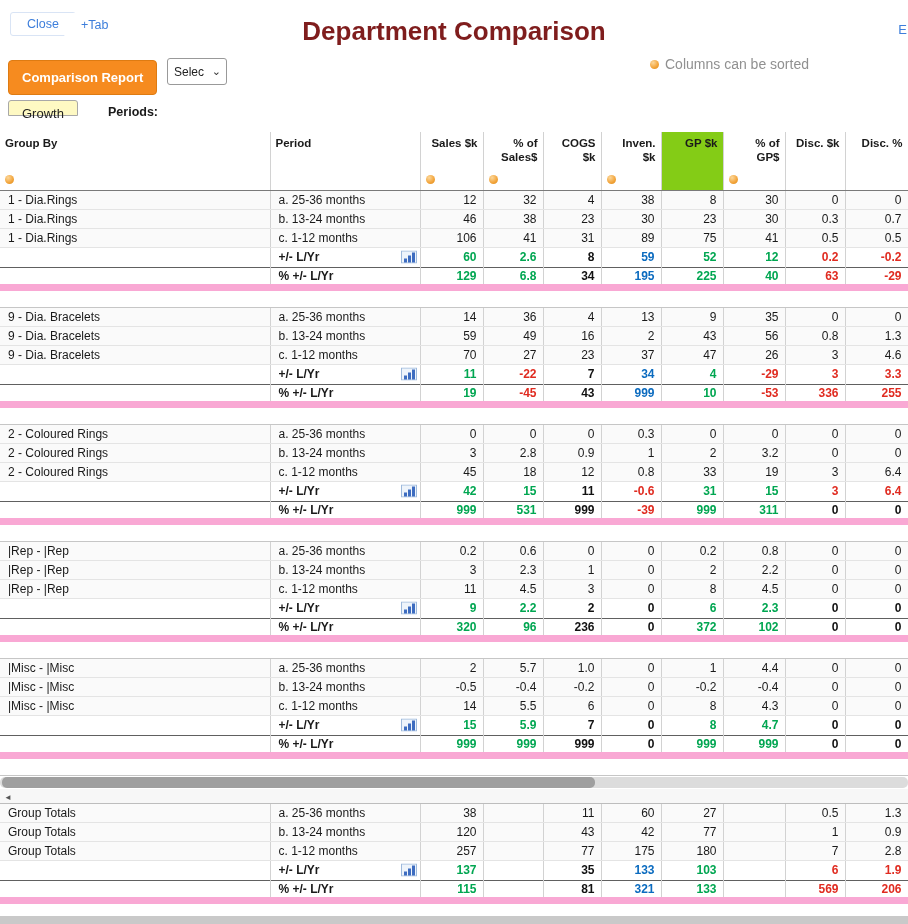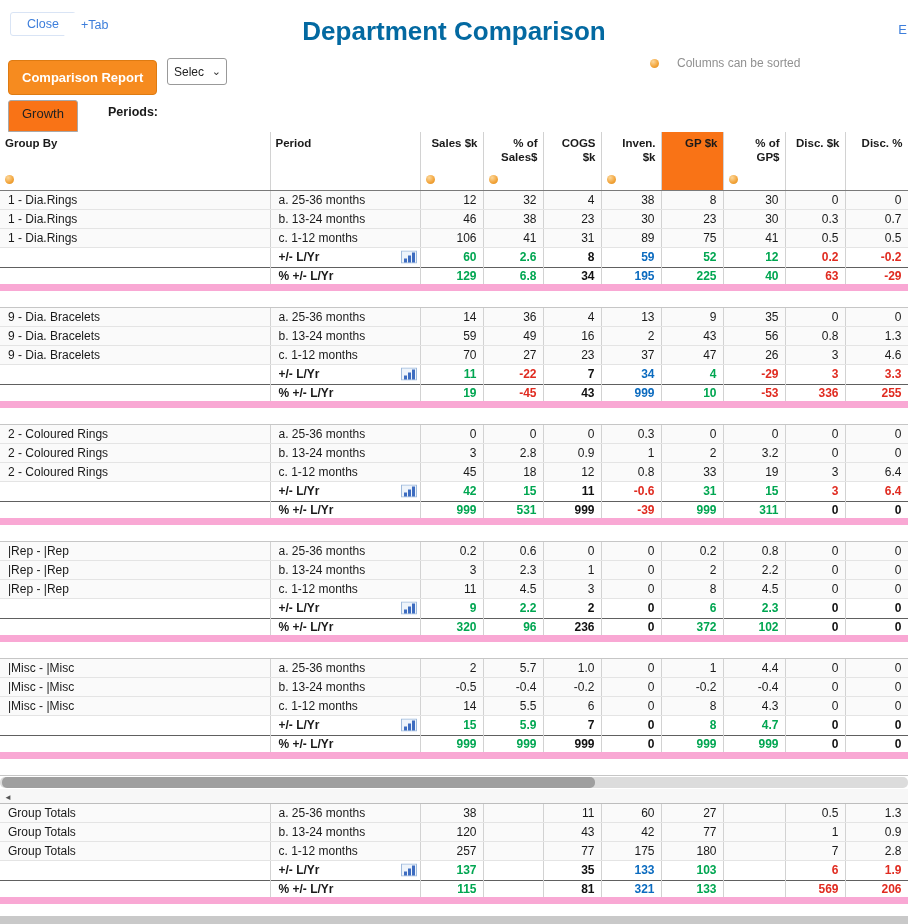--- a/index.html
+++ b/index.html
@@ -4,21 +4,21 @@
 <style>
   *{box-sizing:border-box;margin:0;padding:0}
   html,body{width:908px;height:924px}
   body{
     position:relative;overflow:hidden;background:#fff;
     font-family:"Liberation Sans","DejaVu Sans",sans-serif;color:#1a1a1a;
   }
   
   .page-title{
     position:absolute;top:16px;left:0;width:100%;text-align:center;
-    font-size:26px;font-weight:bold;color:#0369a1;pointer-events:none;
+    font-size:26px;font-weight:bold;color:#7f1d1d;pointer-events:none;
   }
   .link-btn{
     position:absolute;font-size:12.5px;color:#3D7EDB;background:#fff;
     border:1px solid #d9e4f5;border-radius:3px;padding:4px 16px;cursor:pointer;
     font-family:inherit;
   }
   .close-btn{left:10px;top:12px}
   .tab-btn{left:64px;top:13px;border-color:transparent}
   .export-link{position:absolute;right:1px;top:22px;color:#3D7EDB;font-size:13px;text-decoration:none}
   .report-btn{
@@ -26,46 +26,46 @@
     font-weight:bold;font-size:13px;border:1px solid #de7b12;border-radius:4px;
     padding:9px 13px;cursor:pointer;font-family:inherit;
   }
   .select{
     position:absolute;left:167px;top:58px;width:60px;height:27px;background:#fff;
     border:1px solid #999;border-radius:3px;font-size:12px;color:#222;
     display:flex;align-items:center;padding:0 5px 0 6px;justify-content:space-between;cursor:pointer;
   }
   .select .chev{font-size:11px;color:#333;line-height:1}
   .sort-note{
-    position:absolute;left:650px;top:56px;display:flex;align-items:center;gap:18px;
-    font-size:12px;color:#909090;
+    position:absolute;left:650px;top:56px;display:flex;align-items:center;gap:6px;
+    font-size:14px;color:#909090;
   }
   .dot{
     width:9px;height:9px;border-radius:50%;display:inline-block;
     background:radial-gradient(circle at 35% 30%,#fcd79a,#f2a338 60%,#d98a1f);
   }
   .tab{
-    position:absolute;left:8px;top:100px;height:32px;background:#f97316;
+    position:absolute;left:8px;top:100px;height:16px;background:#fef9c3;
     border:1px solid #a8a8a8;border-radius:3px 3px 0 0;padding:5px 13px;
     font-size:13px;color:#222;cursor:pointer;
   }
   .periods{position:absolute;left:108px;top:105px;font-size:12.5px;font-weight:600;color:#1a1a1a}
   
   table.report{
     position:absolute;top:132px;left:0;width:908px;
     border-collapse:collapse;table-layout:fixed;font-size:12px;
   }
   th,td{border-right:1px solid #d2d2d2;overflow:hidden}
   th{
     height:58px;vertical-align:top;text-align:right;padding:4px 5px;
     font-weight:bold;font-size:11.5px;position:relative;background:#fff;
     border-bottom:1px solid #7a7a7a;white-space:pre-line;line-height:1.25;
   }
   th.al{text-align:left}
-  th.hl{background:#f97316}
+  th.hl{background:#84cc16}
   th .dot{position:absolute;left:5px;bottom:6px}
   td{height:19px;padding:0 6px;text-align:right;white-space:nowrap}
   td.gb,td.per{text-align:left;padding-left:8px}
   td.per{position:relative;padding-right:22px}
   tr.r-d td{background:#fafafa;border-bottom:1px solid #e4e4e4}
   tr.r-delta td,tr.r-pct td{height:20px;font-weight:bold;background:#fff}
   tr.r-delta td{border-top:1px solid #606060}
   tr.r-pct td{border-top:1px solid #606060;border-bottom:7px solid #f9a8d4}
   tr.spacer td{height:20px;border-right:none;border-bottom:1px solid #c6c6c6;background:#fff}
   .mini-chart{position:absolute;right:3px;top:50%;transform:translateY(-50%);line-height:0}

